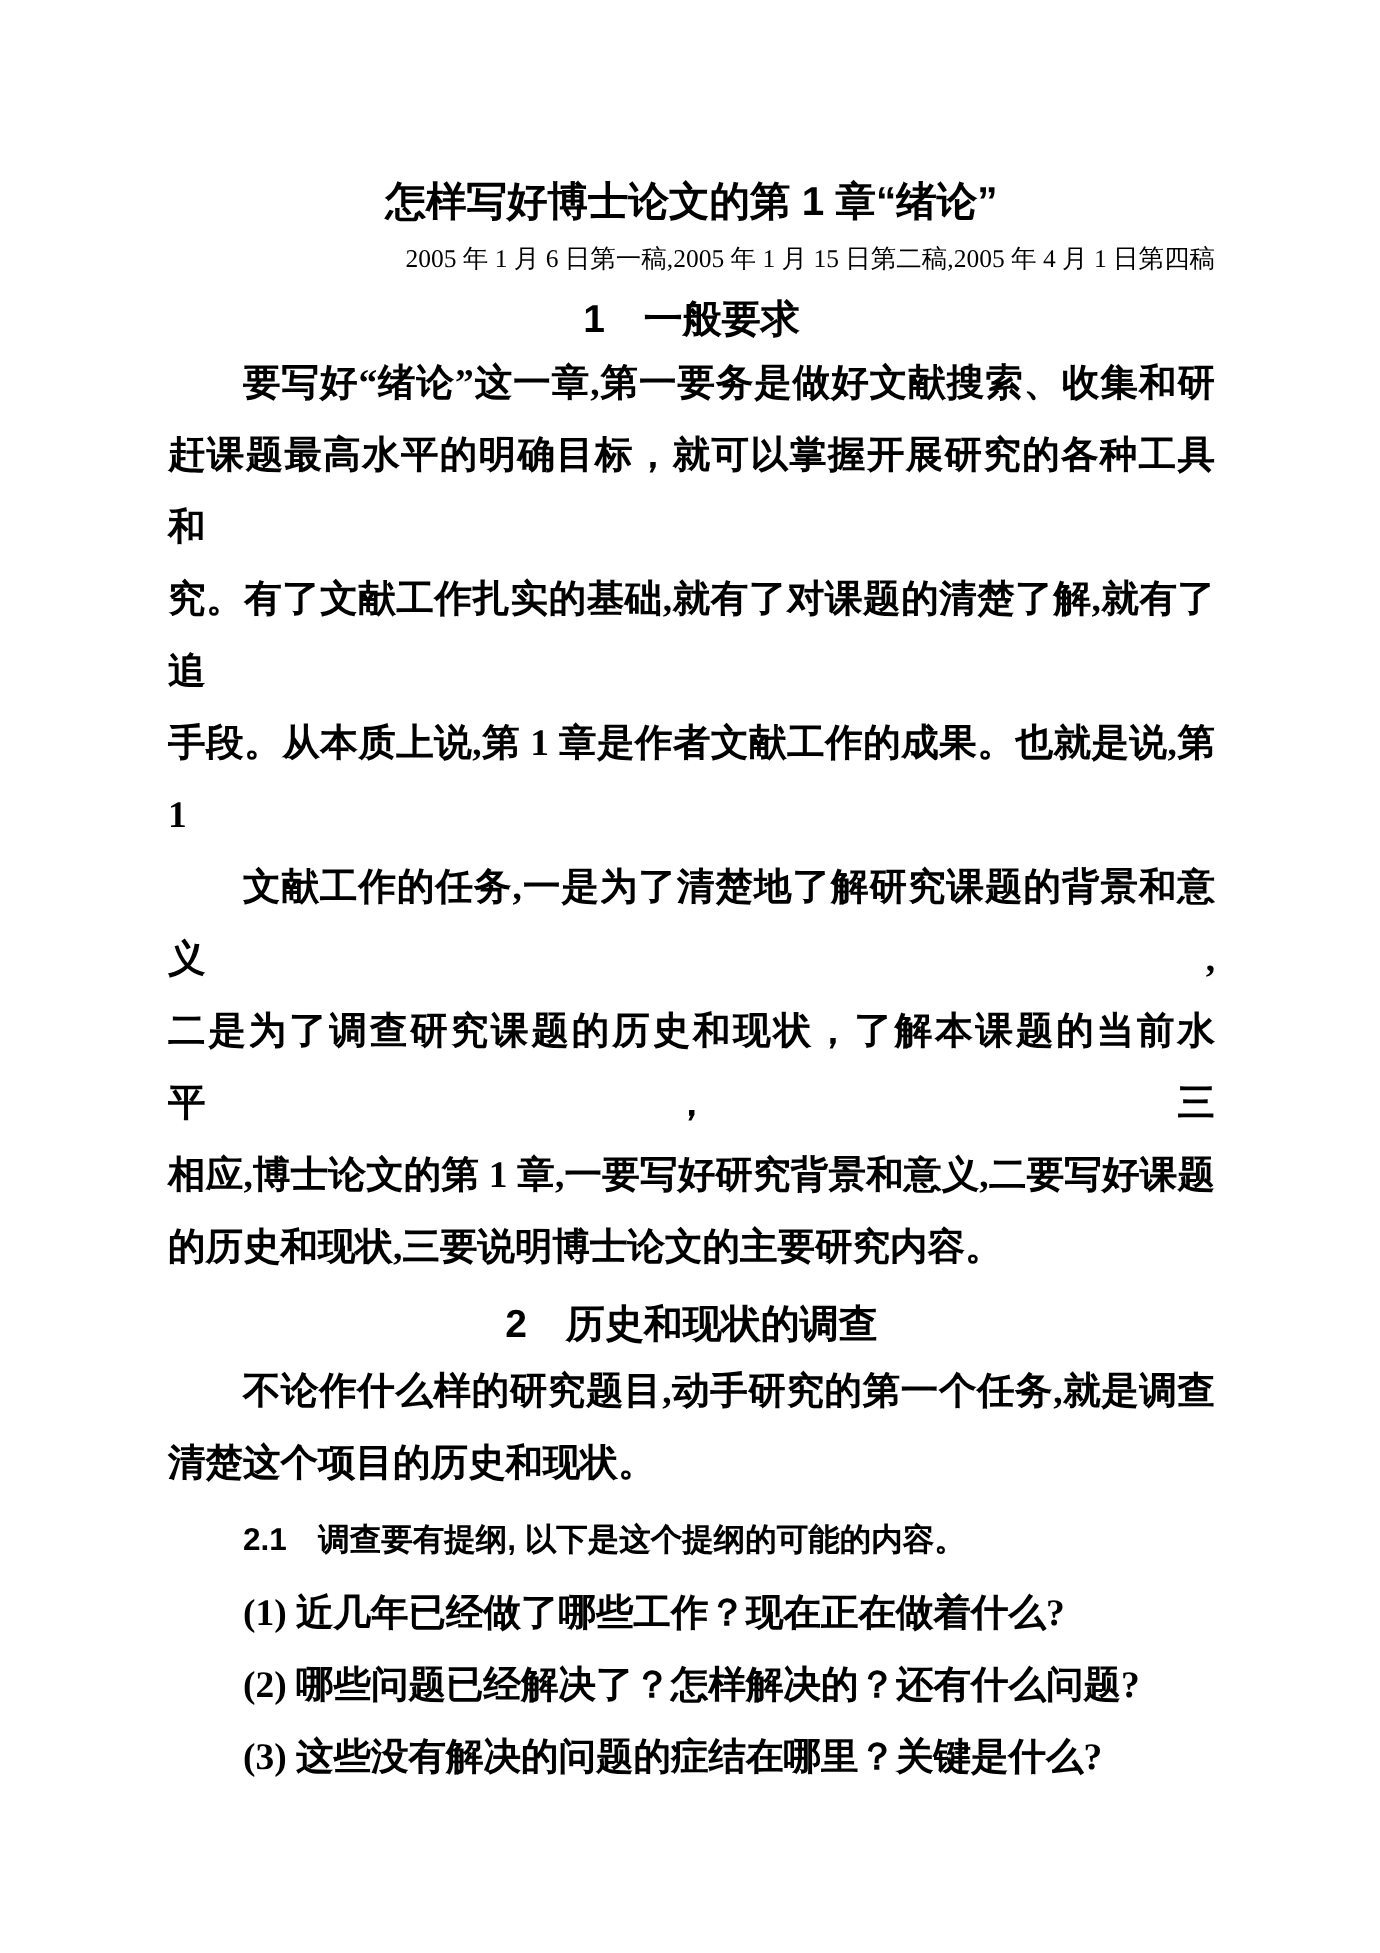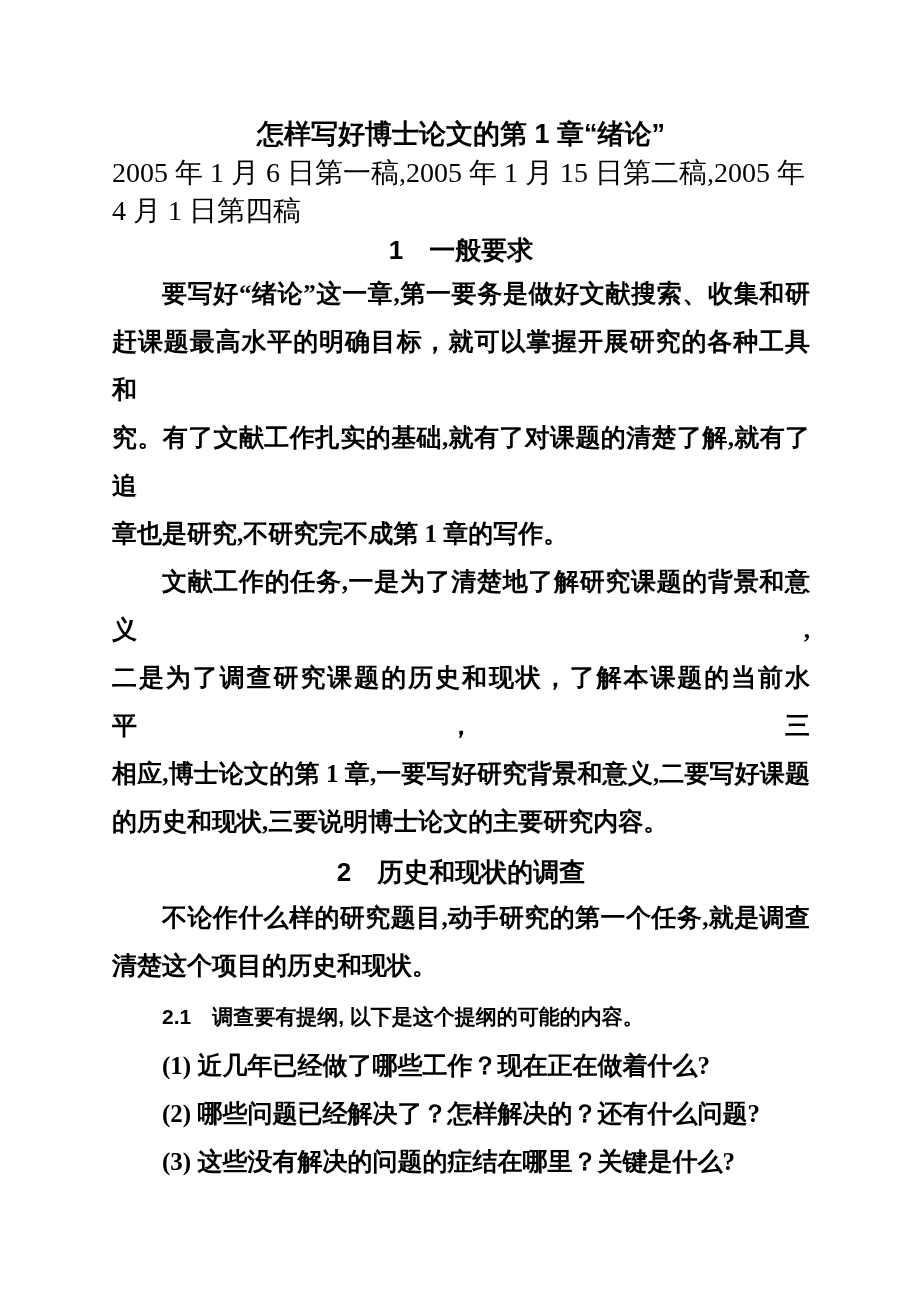--- a/index.html
+++ b/index.html
@@ -28,23 +28,23 @@
   .doc-title {
     margin: 0;
     text-align: center;
     font-family: "Liberation Sans", sans-serif;
     font-weight: bold;
     font-size: 27px;
     line-height: 40px;
     color: #000000;
   }
   .dateline {
-    text-align: left;
+    text-align: right;
     font-family: "Liberation Serif", serif;
-    font-size: 28px;
+    font-size: 17px;
     line-height: 38px;
     color: #000000;
   }
   .heading-center {
     margin: 0;
     text-align: center;
     font-family: "Liberation Sans", sans-serif;
     font-weight: bold;
     font-size: 26px;
     line-height: 40px;
@@ -100,21 +100,21 @@
     <h1 class="doc-title">怎样写好博士论文的第 1 章“绪论”</h1>
 
     <div class="dateline">2005 年 1 月 6 日第一稿,2005 年 1 月 15 日第二稿,2005 年 4 月 1 日第四稿</div>
 
     <h2 class="heading-center h1">1　一般要求</h2>
 
     <div class="para p1">
       <div class="line fill first">要写好“绪论”这一章,第一要务是做好文献搜索、收集和研</div>
       <div class="line fill">赶课题最高水平的明确目标，就可以掌握开展研究的各种工具和</div>
       <div class="line fill">究。有了文献工作扎实的基础,就有了对课题的清楚了解,就有了追</div>
-      <div class="line">章也是研究,不研究完不成第 1 章的写作。</div>
+      <div class="line fill">手段。从本质上说,第 1 章是作者文献工作的成果。也就是说,第 1</div>
     </div>
 
     <div class="para p2">
       <div class="line fill first">文献工作的任务,一是为了清楚地了解研究课题的背景和意义,</div>
       <div class="line fill">二是为了调查研究课题的历史和现状，了解本课题的当前水平，三</div>
       <div class="line fill">相应,博士论文的第 1 章,一要写好研究背景和意义,二要写好课题</div>
       <div class="line">的历史和现状,三要说明博士论文的主要研究内容。</div>
     </div>
 
     <h2 class="heading-center h2">2　历史和现状的调查</h2>

